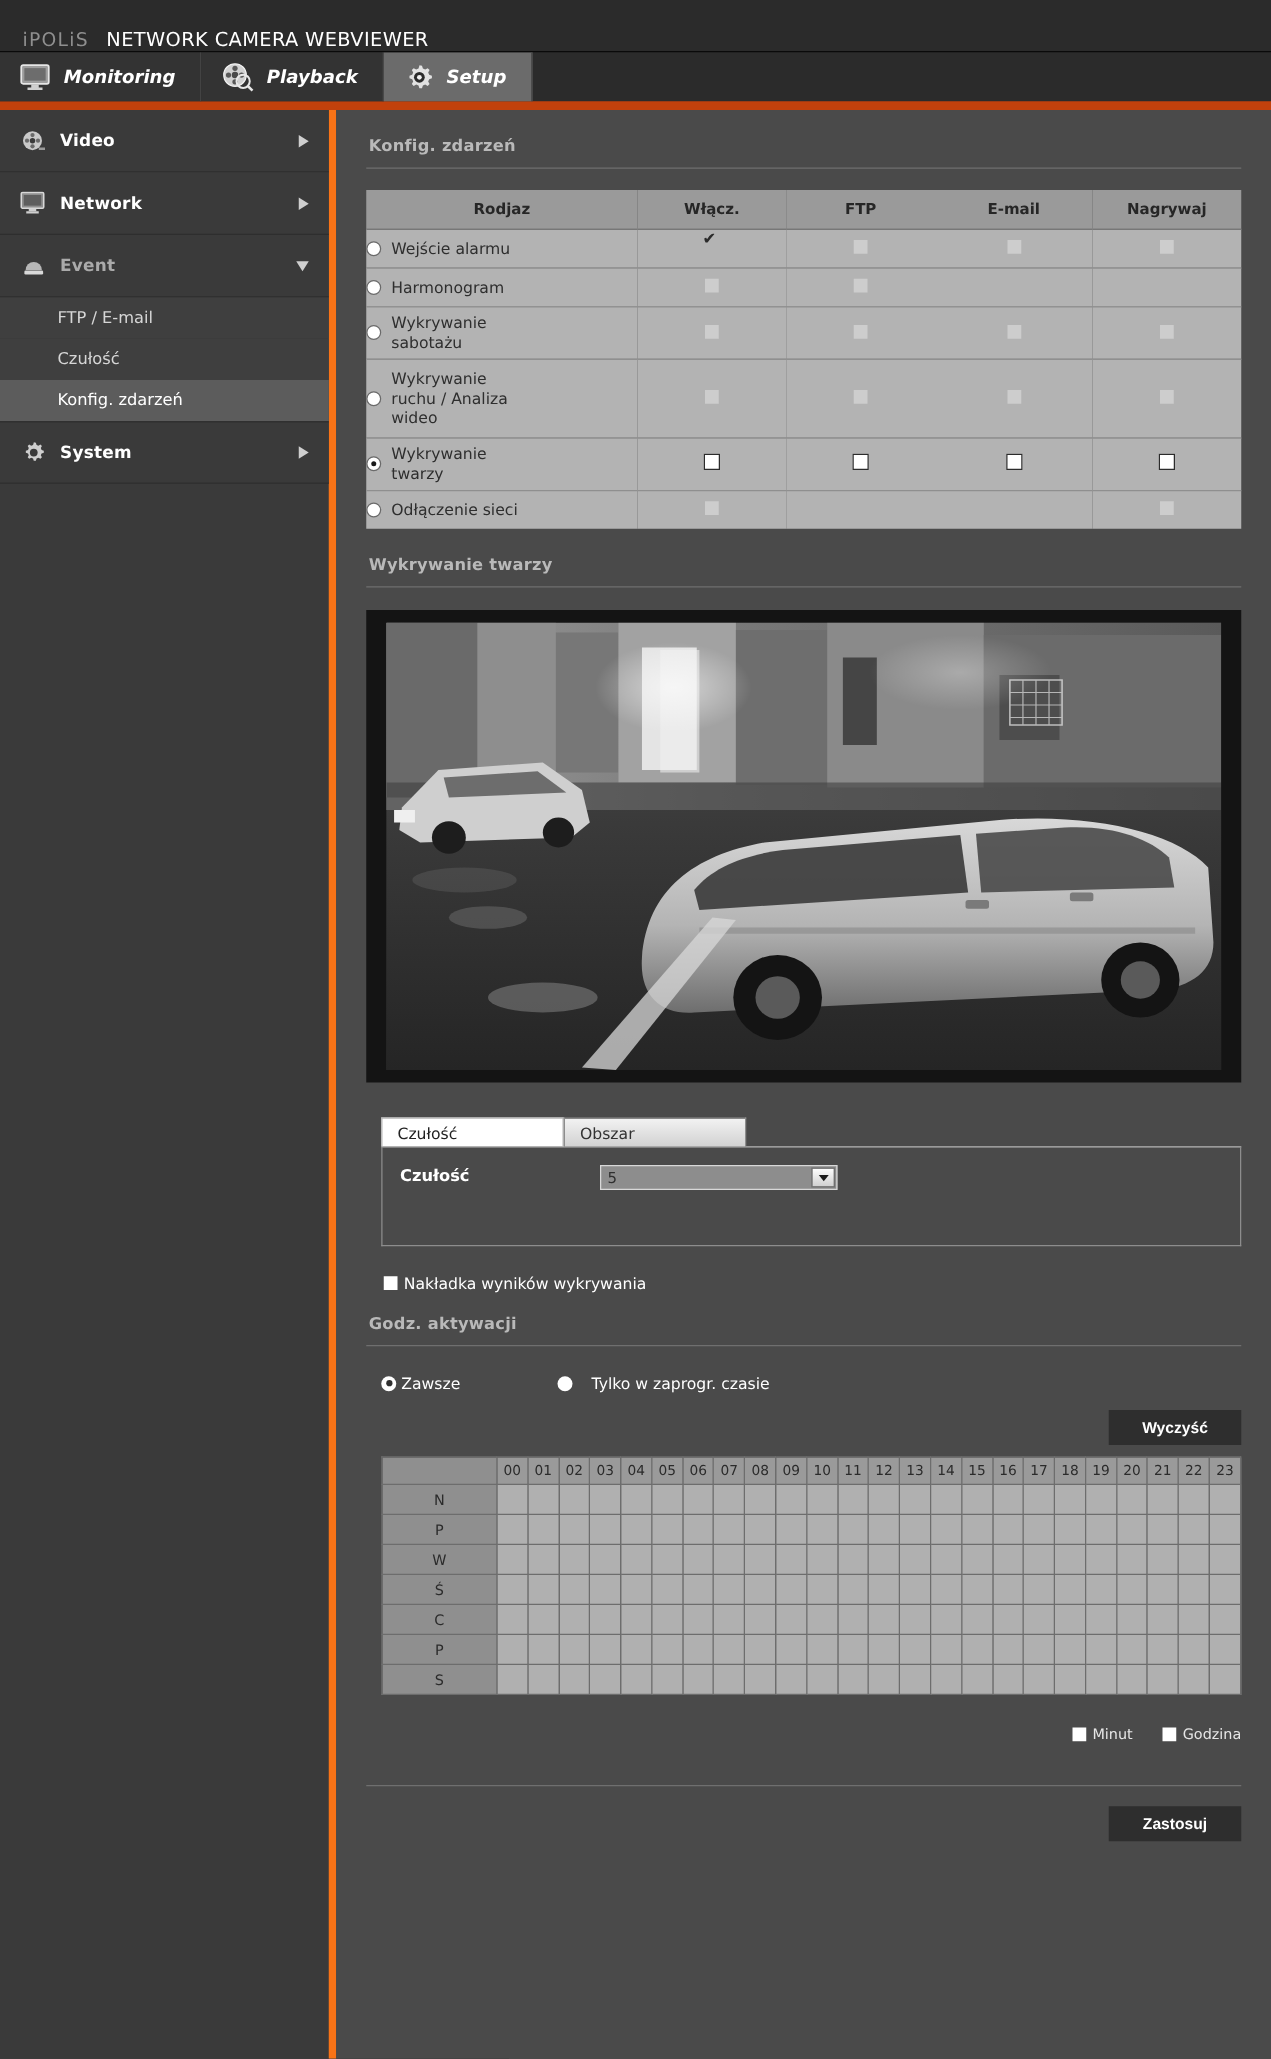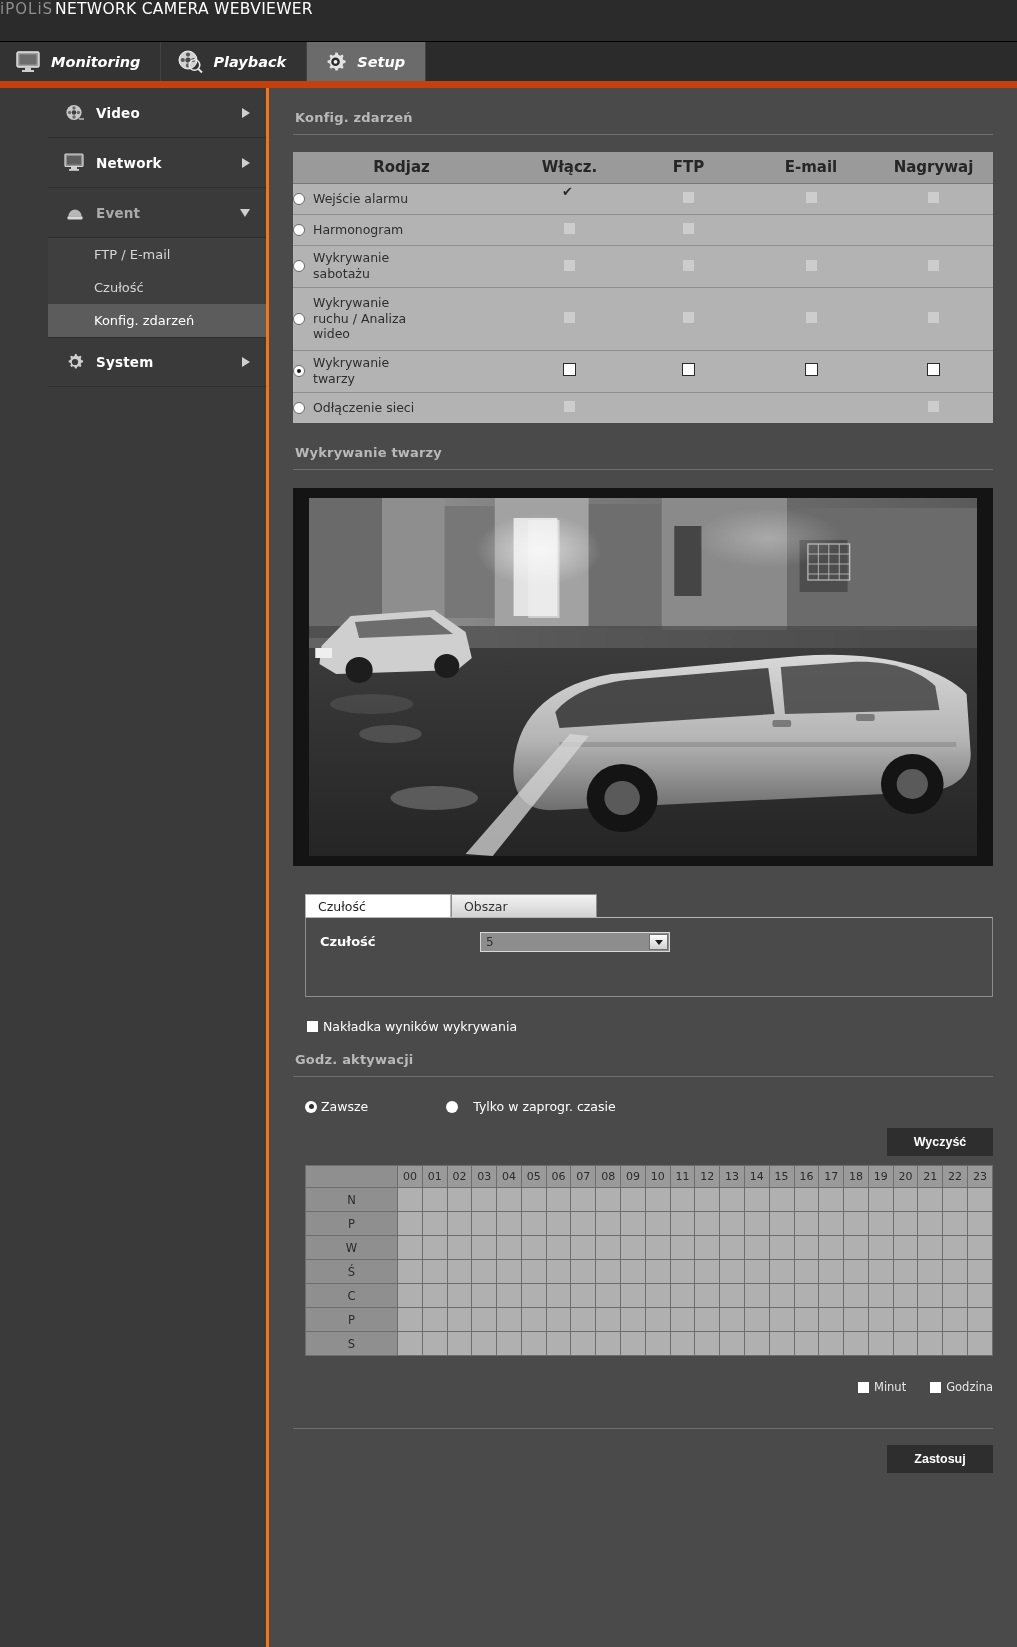--- a/index.html
+++ b/index.html
@@ -9,47 +9,48 @@
     background: #3f3f3f;
     font-family: "DejaVu Sans", "Liberation Sans", sans-serif;
     overflow: hidden;
   }
   .app { position: relative; width: 1017px; height: 1647px; background: #3f3f3f; }
 
   
   .titlebar {
     height: 42px;
     background: #2b2b2b;
-    display: flex; align-items: flex-start;
+    display: flex; align-items: flex-end;
+    padding-left: 18px;
     border-bottom: 1px solid #000;
   }
   .brand-ipolis {
     color: #8f8f8f; font-size: 15px; letter-spacing: 1px; font-weight: 400;
   }
   .brand-rest {
-    color: #ffffff; font-size: 15.5px; letter-spacing: .3px; margin-left: 2px;
+    color: #ffffff; font-size: 15.5px; letter-spacing: .3px; margin-left: 14px;
   }
 
   
   .tabbar { height: 46px; background: #2b2b2b; display: flex; border-bottom: 7px solid #c2410c; font-style: italic; }
   .tab {
     display: flex; align-items: center; gap: 9px;
     padding: 0 20px 0 16px;
     color: #ffffff; font-size: 14.5px; font-weight: bold;
     border-right: 1px solid #434343;
     background: #333333;
     cursor: pointer;
   }
   .tab.active { background: #6b6b6b; }
   .tab .lbl { white-space: nowrap; }
   .tab svg { display: block; }
 
   
   .body { display: flex; height: calc(1647px - 88px); }
-  .sidebar { width: 269px; background: #3a3a3a; border-right: 3px solid #f97316; flex: none; padding-left: 48px; }
+  .sidebar { width: 269px; background: #3a3a3a; border-right: 6px solid #f97316; flex: none; }
   .content { flex: 1; background: #4a4a4a; padding: 0 24px; }
 
   
   .nav-item {
     height: 50px; display: flex; align-items: center;
     padding: 0 16px 0 14px;
     border-bottom: 1px solid #2e2e2e;
     color: #ffffff; font-size: 13.5px; font-weight: bold;
     cursor: pointer; background: #3a3a3a;
   }
@@ -69,21 +70,21 @@
   .section-head {
     color: #b9b9b9; font-size: 13px; font-weight: bold;
     padding: 22px 0 9px 2px; letter-spacing: .2px;
     border-bottom: 1px solid #6f6f6f;
   }
   .section-head.tight { padding-top: 18px; }
 
   
   .evt-table { width: 100%; border-collapse: collapse; margin-top: 17px; table-layout: fixed; }
   .evt-table th {
-    background: #9a9a9a; color: #262626; font-size: 15px; font-weight: bold;
+    background: #9a9a9a; color: #262626; font-size: 12px; font-weight: bold;
     height: 31px; text-align: center;
     border-bottom: 1px solid #777;
   }
   .evt-table th.c-type { text-align: center; }
   .evt-table td {
     background: #b3b3b3; color: #2e2e2e; font-size: 12.5px;
     border-bottom: 1px solid #8f8f8f; text-align: center; height: 31px;
   }
   .evt-table tr:last-child td { border-bottom: none; }
   .evt-table td.type-cell { text-align: left; padding-left: 0; }

